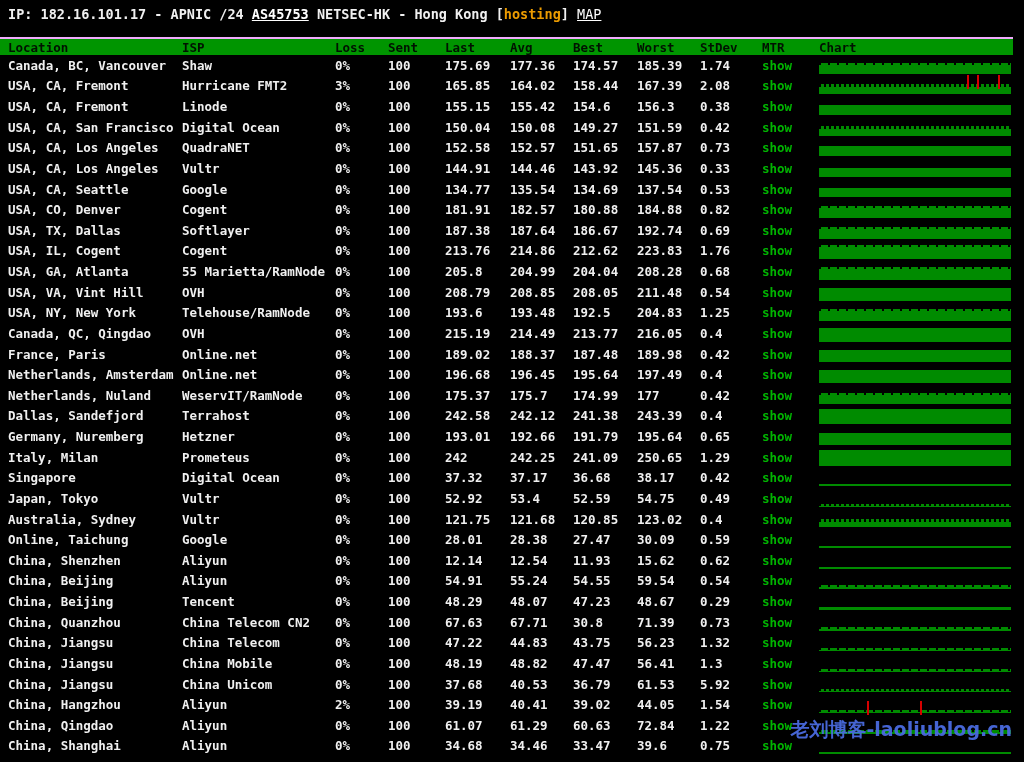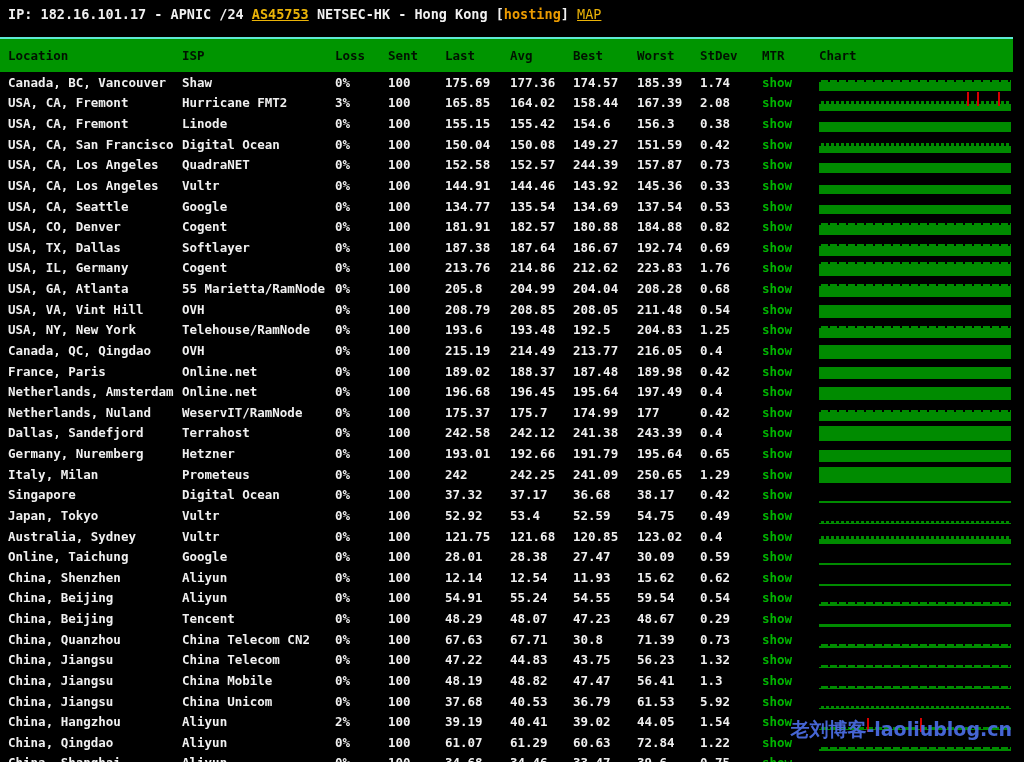--- a/index.html
+++ b/index.html
@@ -6,34 +6,34 @@
   body{
     width:1024px;height:762px;
     background:#000;
     font-family:"DejaVu Sans Mono","Liberation Mono",monospace;
     font-weight:bold;
     color:#f0f0f0;
     position:relative;
     overflow:hidden;
   }
   .ip-line{padding:6px 0 0 8px;font-size:13.5px;height:23px;white-space:nowrap}
-  .ip-line a{color:#eab308;text-decoration:underline;cursor:pointer}
+  .ip-line a{color:#ffffff;text-decoration:underline;cursor:pointer}
   .orange{color:#ec9b00}
   .map-link{font-weight:normal}
 
   .ptable{width:1013px;margin-top:8px;font-size:12.5px}
   .grid{
     display:grid;
     grid-template-columns:182px 153px 53px 57px 65px 63px 64px 63px 62px 57px 194px;
     align-items:center;
   }
   .hrow{
-    height:35px;box-sizing:border-box;
+    height:18px;box-sizing:border-box;
     background:#009500;color:#001200;
-    border-top:2px solid #5eead4;
+    border-top:2px solid #f0abfc;
   }
   .hrow .c{white-space:nowrap}
   .row{height:20.64px}
   .c{white-space:nowrap;overflow:visible}
   .c.first{padding-left:8px}
   .mtr-link{color:#00b400;text-decoration:none;cursor:pointer}
   .chart-cell{position:relative;height:100%;overflow:visible}
   .bar{position:absolute;left:0;right:2px;bottom:2px;background:#008b00}
   .jit{position:absolute;top:0;left:0;right:0}
   .jit1{background:repeating-linear-gradient(90deg,#000 0 2px,transparent 2px 9px)}
@@ -139,21 +139,21 @@
         </div>
   </div>
 
   <div class="grid row">
     <div class="c first">USA, CA, Los Angeles</div>
     <div class="c">QuadraNET</div>
     <div class="c">0%</div>
     <div class="c">100</div>
     <div class="c">152.58</div>
     <div class="c">152.57</div>
-    <div class="c">244.39</div>
+    <div class="c">151.65</div>
     <div class="c">157.87</div>
     <div class="c">0.73</div>
     <div class="c"><a class="mtr-link">show</a></div>
     <div class="c chart-cell">
           <div class="bar" style="height: 10px;"></div>
         </div>
   </div>
 
   <div class="grid row">
     <div class="c first">USA, CA, Los Angeles</div>
@@ -217,21 +217,21 @@
     <div class="c">0.69</div>
     <div class="c"><a class="mtr-link">show</a></div>
     <div class="c chart-cell">
           <div class="bar" style="height: 12px;">
             <div class="jit jit1" style="height: 2px;"></div>
           </div>
         </div>
   </div>
 
   <div class="grid row">
-    <div class="c first">USA, IL, Germany</div>
+    <div class="c first">USA, IL, Cogent</div>
     <div class="c">Cogent</div>
     <div class="c">0%</div>
     <div class="c">100</div>
     <div class="c">213.76</div>
     <div class="c">214.86</div>
     <div class="c">212.62</div>
     <div class="c">223.83</div>
     <div class="c">1.76</div>
     <div class="c"><a class="mtr-link">show</a></div>
     <div class="c chart-cell">

